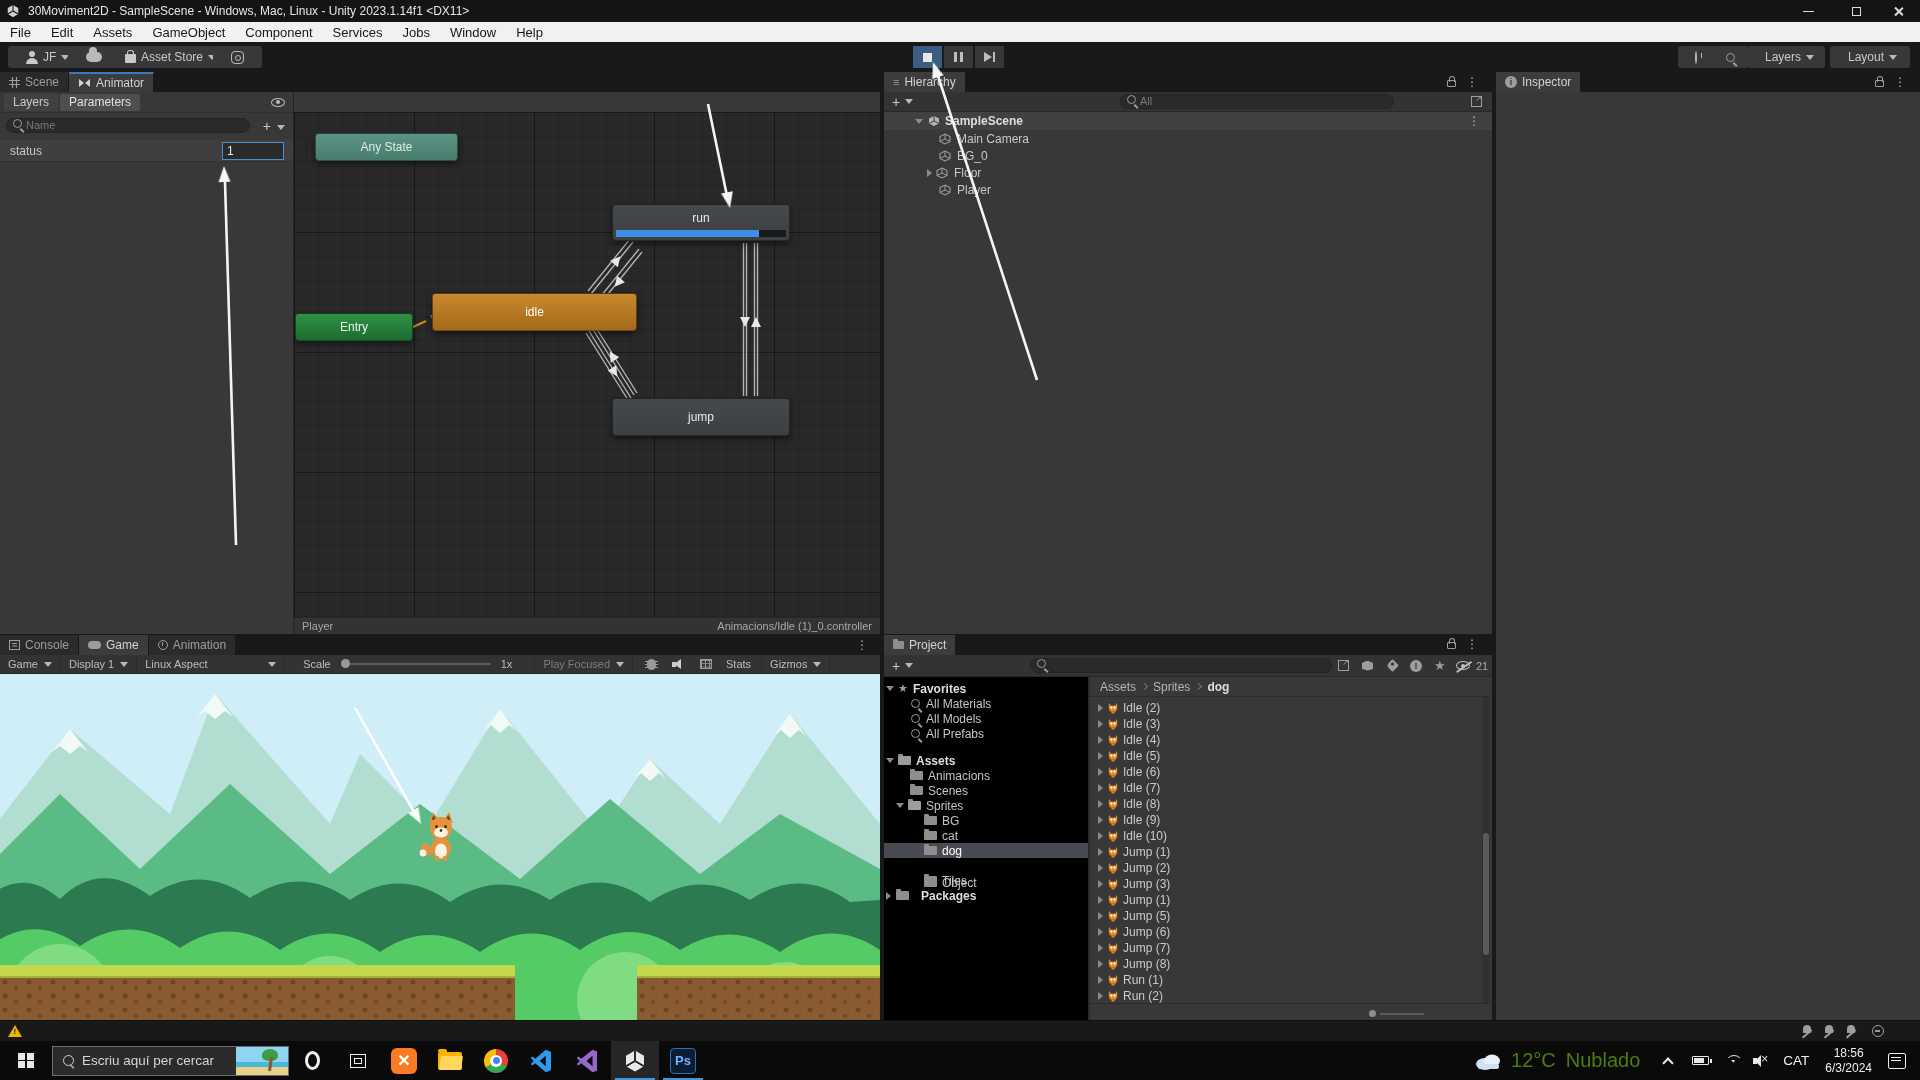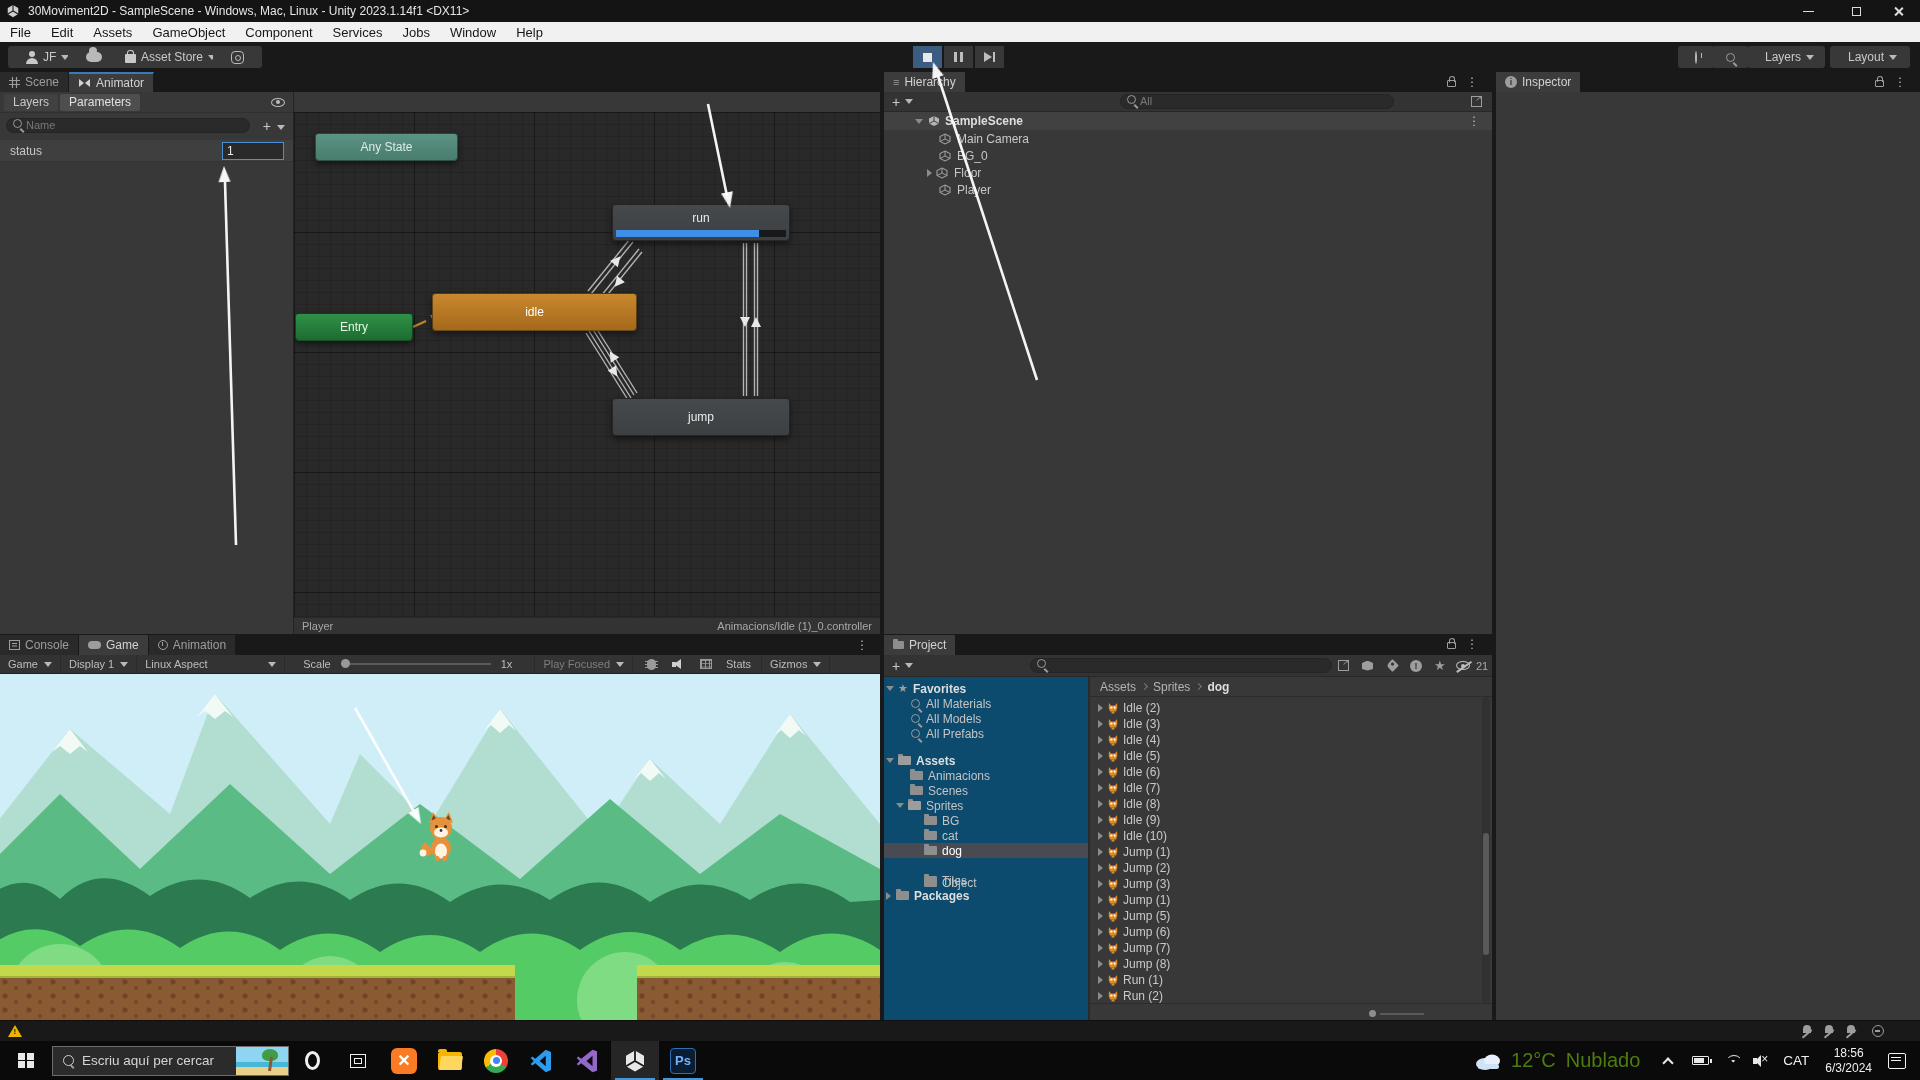--- a/index.html
+++ b/index.html
@@ -132,21 +132,21 @@
   .bug-ic::before,.bug-ic::after{content:"";position:absolute;top:2px;width:13px;height:1.2px;background:#9a9a9a;left:-2px;box-shadow:0 3px 0 #9a9a9a,0 6px 0 #9a9a9a}
   .gamepad-ic{width:13px;height:8px;background:#9d9d9d;border-radius:4px;position:relative}
   .clock-ic{width:10px;height:10px;border:1.4px solid #9d9d9d;border-radius:50%;position:relative}
   .clock-ic::after{content:"";position:absolute;left:3.4px;top:1.4px;width:1.3px;height:3.2px;background:#9d9d9d}
   .console-ic{width:11px;height:10px;border:1.3px solid #9d9d9d;position:relative}
   .console-ic::after{content:"";position:absolute;left:1.5px;top:1.5px;width:5px;height:1.2px;background:#9d9d9d;box-shadow:0 2.5px 0 #9d9d9d}
 
   
   #project-panel{left:884px;top:634px;width:608px;height:386px}
   #project-panel .tabbar{height:21px}
-  .ptree{position:absolute;left:0;top:43px;width:204px;bottom:0;background:#0c4a6e}
+  .ptree{position:absolute;left:0;top:43px;width:204px;bottom:0;background:#000000}
   .ptree-row{position:absolute;left:0;right:0;height:15px;display:flex;align-items:center;font-size:12px;color:#c4c4c4}
   .ptree-row.selected{background:#484c52;color:#fff}
   .bold{font-weight:bold;color:#dedede}
   .pdivider{position:absolute;left:204px;top:43px;width:2px;bottom:0;background:#2b2b2b}
   .pright{position:absolute;left:206px;top:43px;right:0;bottom:0}
   .crumbrow{position:absolute;left:0;right:0;top:0;height:20px;border-bottom:1px solid #2c2c2c;display:flex;align-items:center;font-size:12px;color:#b5b5b5;gap:6px;padding-left:10px}
   .crumb-sep{width:5px;height:5px;border:solid #777;border-width:1.5px 1.5px 0 0;transform:rotate(45deg)}
   .pfiles{position:absolute;left:0;right:12px;top:20px;height:306px;overflow:hidden;padding-top:3px}
   .prow{height:16px;display:flex;align-items:center;gap:4px;padding-left:8px;font-size:12px;color:#c9c9c9}
   .pscroll{position:absolute;right:2px;top:20px;width:8px;height:306px;background:#313131;border-radius:4px}
@@ -640,21 +640,21 @@
       <span class="folder" style="margin-left:40px"></span>
       <span style="margin-left:5px">Object</span>
     </div>
     <div class="ptree-row" style="top:196px">
       <span class="folder" style="margin-left:40px"></span>
       <span style="margin-left:5px">Tiles</span>
     </div>
     <div class="ptree-row" style="top:211px">
       <span class="tri-r" style="margin-left:2px"></span>
       <span class="folder" style="margin-left:5px"></span>
-      <span class="bold" style="margin-left:5px">Packages</span>
+      <span class="bold" style="margin-left:12px">Packages</span>
     </div>
   </div>
   <div class="pdivider"></div>
 
   <div class="pright">
     <div class="crumbrow">
       <span>Assets</span>
       <span class="crumb-sep"></span>
       <span>Sprites</span>
       <span class="crumb-sep"></span>

